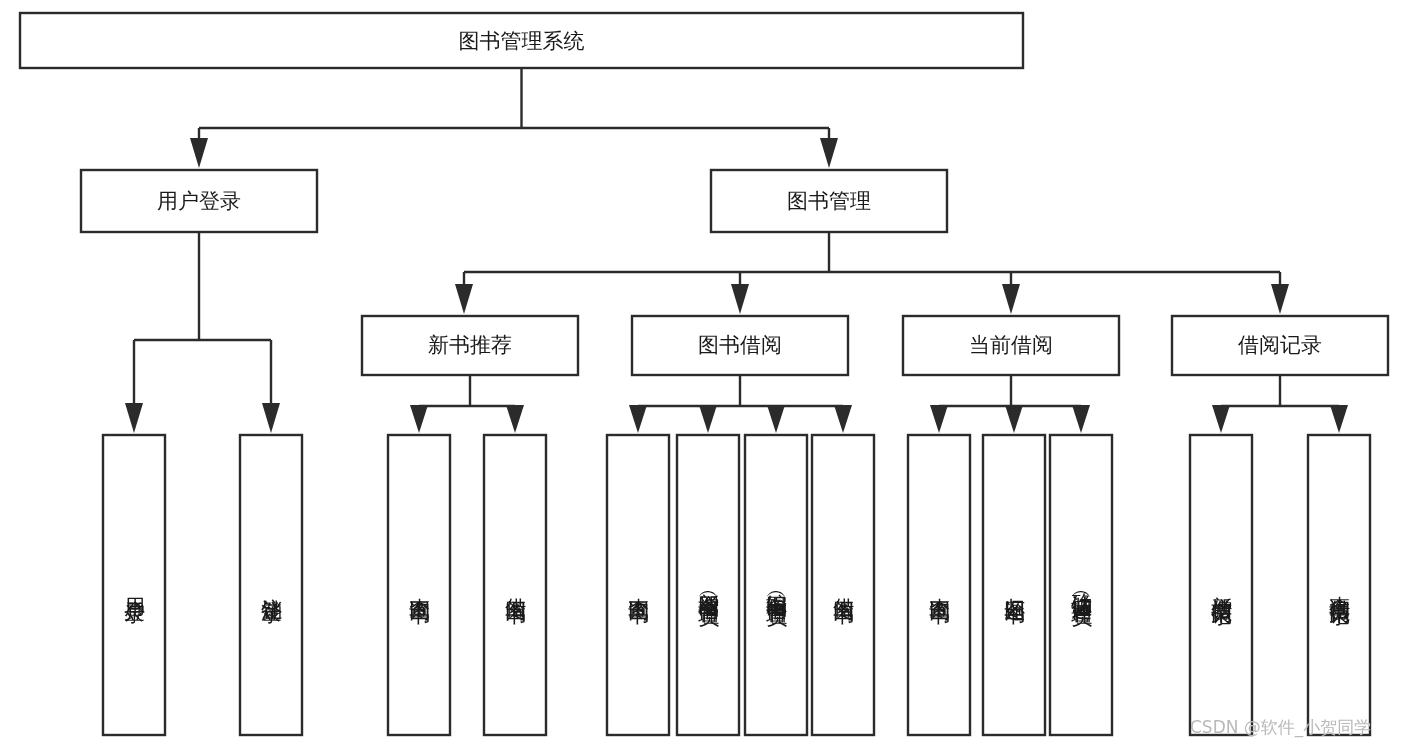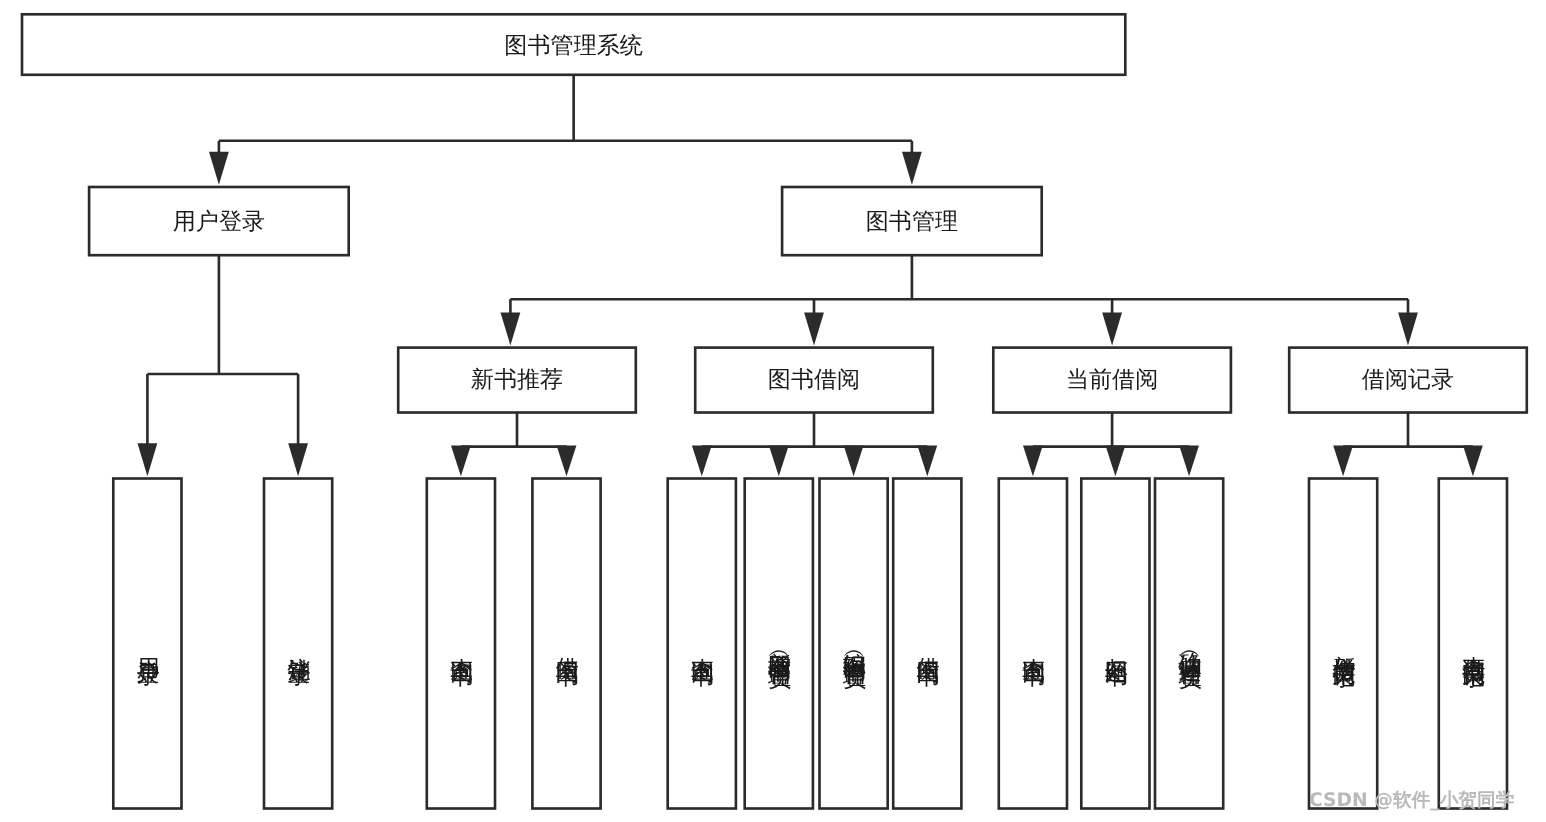--- a/index.html
+++ b/index.html
@@ -65,21 +65,20 @@
     pointer-events: none;
     user-select: none;
   }
   .watermark {
     position: absolute;
     font-family: "DejaVu Sans", "Liberation Sans", sans-serif;
     font-size: 17px;
     color: #b9b9b9;
     white-space: nowrap;
     user-select: none;
-    font-weight: bold;
   }
 </style>
 </head>
 <body>
 
 <div id="diagram-root">
 
   <svg class="diagram" viewBox="0 0 1405 747">
 
     <g>

